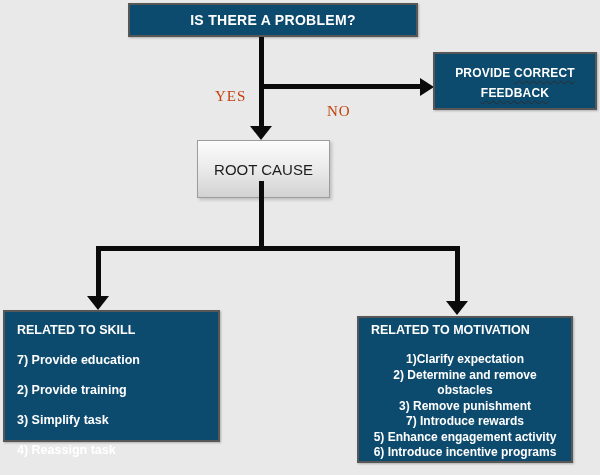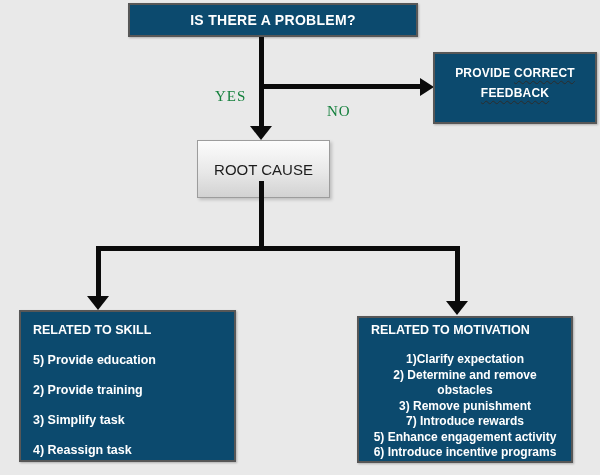--- a/index.html
+++ b/index.html
@@ -24,21 +24,21 @@
     box-shadow: 1px 1px 2px rgba(0,0,0,0.25);
   }
 
   .node-problem {
     left: 128px; top: 3px; width: 290px; height: 34px;
     display: flex; align-items: center; justify-content: center;
     font-size: 14px; letter-spacing: 0.3px;
   }
 
   .node-feedback {
-    left: 433px; top: 52px; width: 164px; height: 72px;
+    left: 433px; top: 52px; width: 164px; height: 58px;
     text-align: center; padding-top: 9px;
     font-size: 12px; line-height: 20px; letter-spacing: 0.2px;
   }
   .squiggle {
     text-decoration-line: underline;
     text-decoration-style: wavy;
     text-decoration-color: #2b2b2b;
     text-decoration-thickness: 1px;
     text-underline-offset: 3px;
   }
@@ -46,22 +46,22 @@
   .node-root {
     left: 197px; top: 140px; width: 133px; height: 58px;
     background: linear-gradient(180deg, #fcfcfc 0%, #e8e8e8 55%, #d2d2d2 100%);
     border: 1px solid #9c9c9c;
     box-shadow: 2px 2px 3px rgba(0,0,0,0.18);
     display: flex; align-items: center; justify-content: center;
     font-size: 15px; color: #1c1c1c;
   }
 
   .node-skill {
-    left: 3px; top: 310px; width: 217px; height: 152px;
-    padding: 10px 12px; font-size: 12.5px; margin-left: 16px;
+    left: 3px; top: 310px; width: 217px; height: 132px;
+    padding: 10px 12px; font-size: 12.5px;
   }
   .node-skill .box-title { line-height: 16px; }
   .node-skill .box-item  { line-height: 16px; margin-top: 14px; }
   .node-skill .box-item:first-of-type { margin-top: 12px; }
 
   .node-motivation {
     left: 357px; top: 316px; width: 216px; height: 147px;
     padding: 4px 12px; font-size: 12px;
   }
   .node-motivation .box-title { line-height: 16px; margin-bottom: 14px; font-size: 12.5px; }
@@ -90,21 +90,21 @@
     left: 420px; top: 78px;
     border-top: 9px solid transparent;
     border-bottom: 9px solid transparent;
     border-left: 14px solid #0b0b0b;
   }
 
   
   .edge-label {
     position: absolute;
     font-family: "Liberation Serif", serif;
-    font-size: 15px; color: #15803d; letter-spacing: 1px;
+    font-size: 15px; color: #c2410c; letter-spacing: 1px;
   }
   .label-yes { left: 215px; top: 88px; }
   .label-no  { left: 327px; top: 103px; }
 </style>
 </head>
 <body>
 
 <div class="canvas">
 
   <div class="node dark node-problem">
@@ -130,21 +130,21 @@
 
   <div class="line line-root-down"></div>
   <div class="line line-split"></div>
   <div class="line line-left-down"></div>
   <div class="arrowhead arrow-down arrow-to-skill"></div>
   <div class="line line-right-down"></div>
   <div class="arrowhead arrow-down arrow-to-motiv"></div>
 
   <div class="node dark node-skill">
     <div class="box-title">RELATED TO SKILL</div>
-    <div class="box-item">5) Provide education</div>
+    <div class="box-item">7) Provide education</div>
     <div class="box-item">2) Provide training</div>
     <div class="box-item">3) Simplify task</div>
     <div class="box-item">4) Reassign task</div>
   </div>
 
   <div class="node dark node-motivation">
     <div class="box-title">RELATED TO MOTIVATION</div>
     <div class="box-item">1)Clarify expectation</div>
     <div class="box-item">2) Determine and remove obstacles</div>
     <div class="box-item">3) Remove punishment</div>

